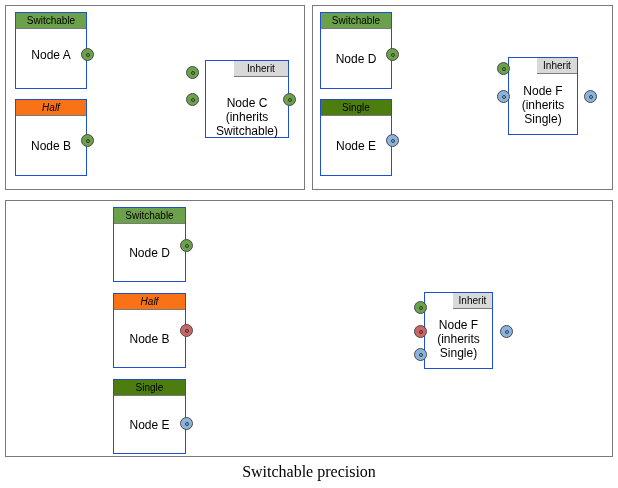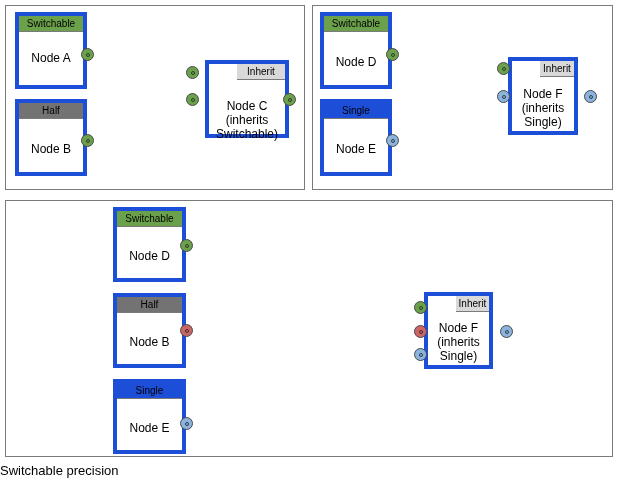--- a/index.html
+++ b/index.html
@@ -14,36 +14,36 @@
   svg.layer{position:absolute;left:0;top:0;width:618px;height:488px;overflow:visible;}
   .panel{
     position:absolute;
     background:#ffffff;
     border:1px solid #7a7a7a;
     box-sizing:border-box;
   }
   .node{
     position:absolute;
     box-sizing:border-box;
-    border:4px solid #1d4ed8;
+    border:1px solid #1d4ed8;
     background:#ffffff;
   }
   .node-header{
     box-sizing:border-box;
     height:16px;
     line-height:15px;
     text-align:center;
     font-size:10px;
     border-bottom:1px solid #7a7a7a;
     overflow:hidden;
     white-space:nowrap;
   }
   .hdr-switchable{background:#6BA14A;}
-  .hdr-half{background:#737373;}
-  .hdr-single{background:#1d4ed8;}
+  .hdr-half{background:#f97316;font-style:italic;}
+  .hdr-single{background:#4d7c0f;}
   .hdr-inherit{background:#D9D9D9;margin-left:28px;}
   .node-body{
     box-sizing:border-box;
     display:flex;
     align-items:center;
     justify-content:center;
     text-align:center;
     font-size:12px;
     line-height:14px;
     padding:0 2px;
@@ -64,23 +64,24 @@
     margin-left:-2px;margin-top:-2px;
     border-radius:50%;
     border:1px solid rgba(40,40,40,.85);
     box-sizing:border-box;
   }
   .port-green{background:#6BA14A;}
   .port-red{background:#CC6666;}
   .port-blue{background:#8AB4DE;}
   .caption{
     position:absolute;
-    text-align:left;
-    font-size:13px;
+    text-align:center;
+    font-size:16px;
     white-space:nowrap;
+    font-family:Liberation Serif, serif;
   }
 </style>
 </head>
 <body>
 
 <div id="stage">
 
   <svg class="layer" viewBox="0 0 618 488">
     <defs>
       <marker id="arr" markerWidth="8" markerHeight="8" refX="7" refY="3" orient="auto" markerUnits="userSpaceOnUse">

